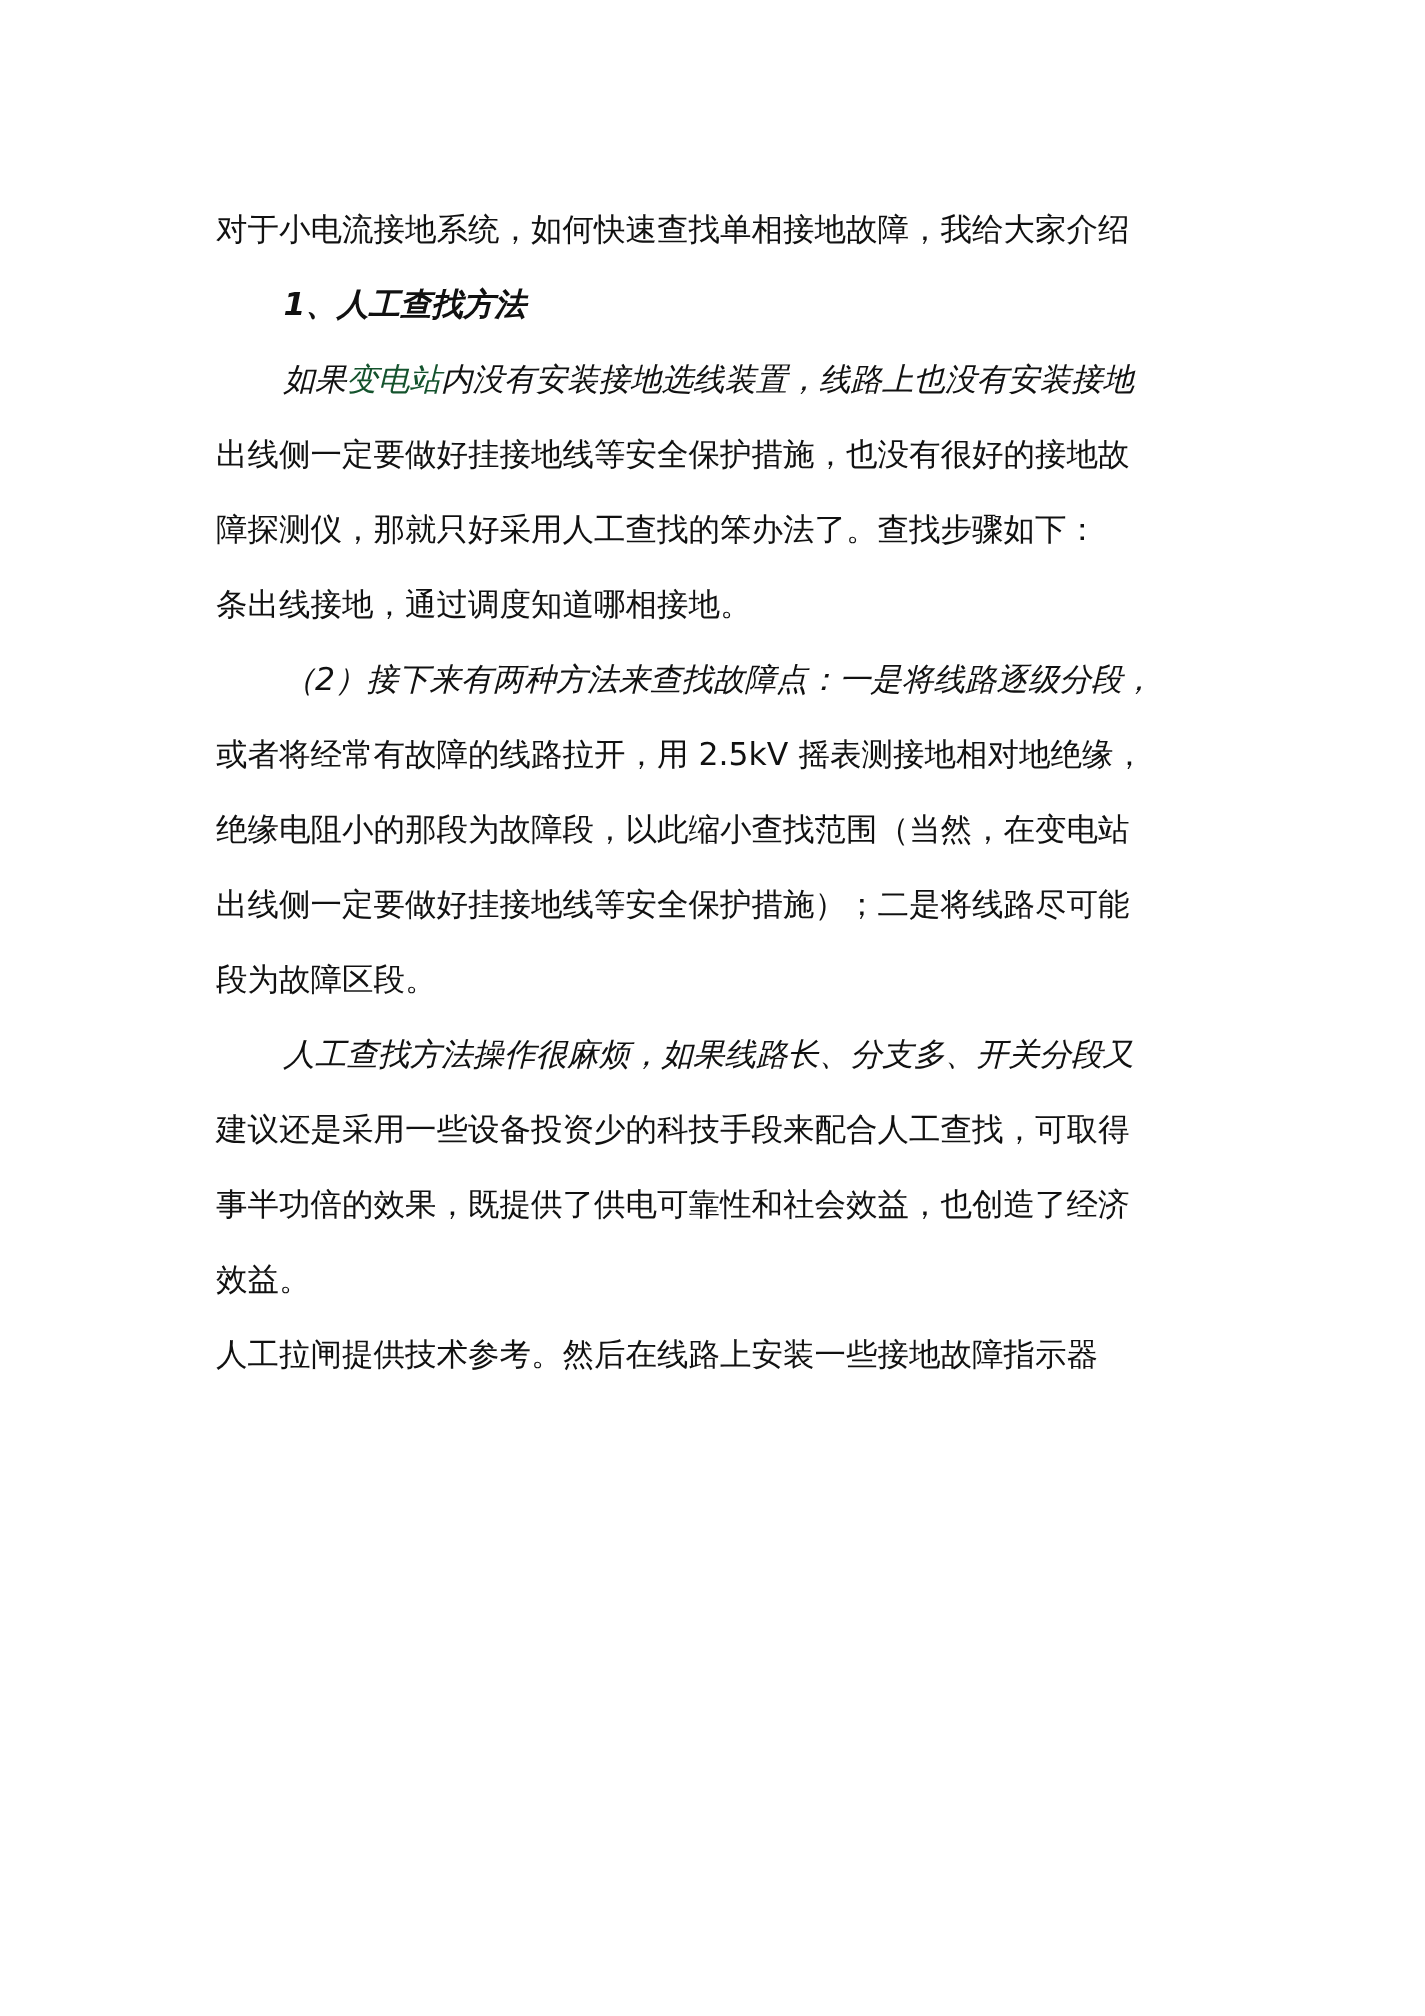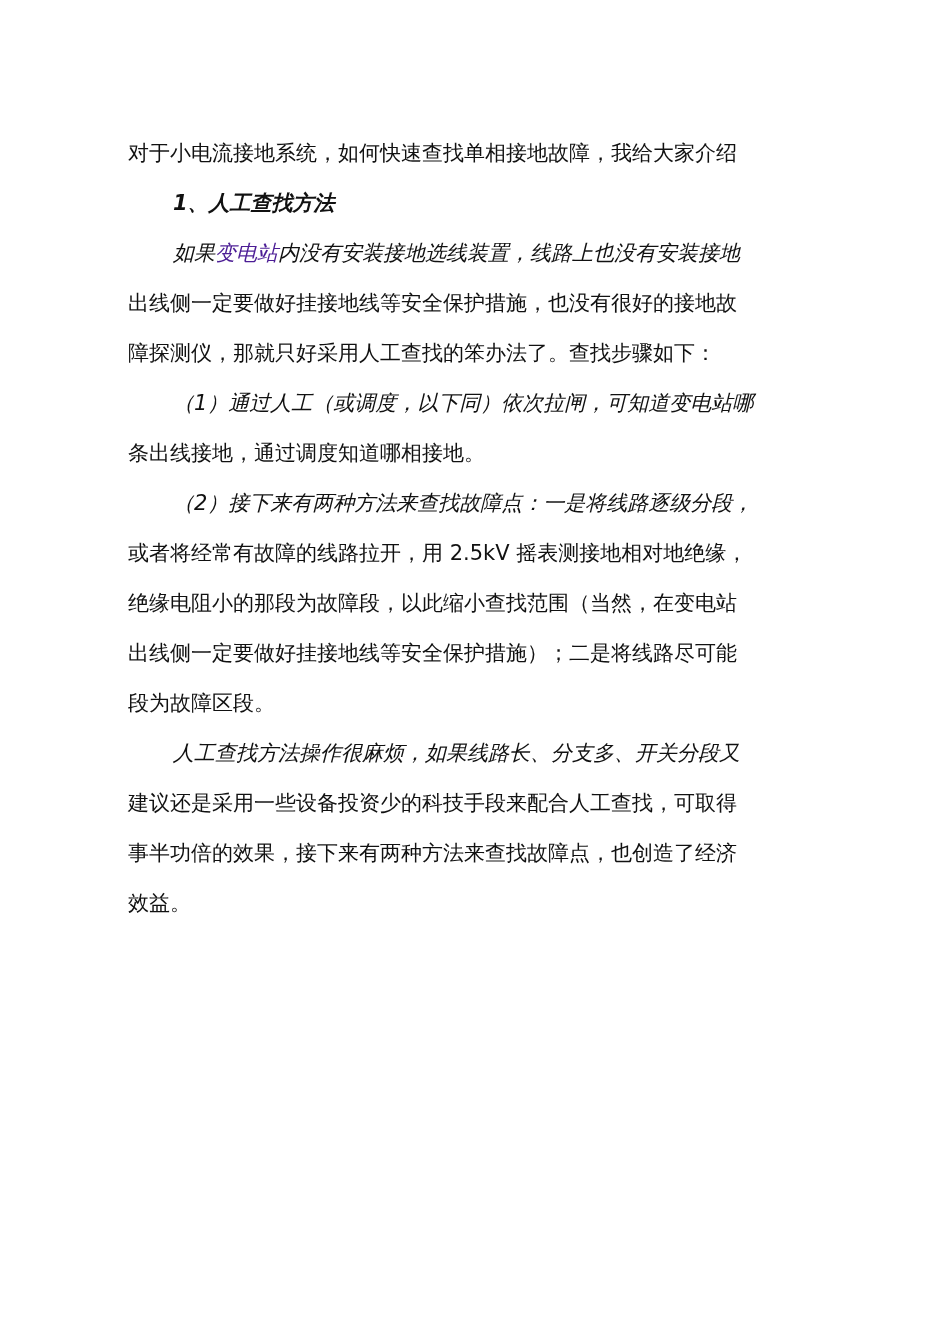--- a/index.html
+++ b/index.html
@@ -1,43 +1,43 @@
 <!DOCTYPE html>
 <html><head>
 <meta charset="utf-8">
 <style>
   html, body { margin: 0; padding: 0; background: #ffffff; }
   body { width: 950px; height: 1344px; position: relative; overflow: hidden;
          font-family: "DejaVu Sans", "Liberation Sans", sans-serif; color: #111; }
-  .page { position: absolute; left: 128px; top: 128px; width: 665px; }
+  .page { position: absolute; left: 144px; top: 128px; width: 665px; }
   .line { position: relative; height: 50px; line-height: 50px; font-size: 21px; white-space: nowrap; letter-spacing: 0px; }
   .indent { padding-left: 45px; font-style: italic; }
   .heading { font-weight: bold; }
-  .soft { color: #4c1d95; }
+  .soft { color: #14532d; }
 </style>
 </head>
 <body>
 
 <div class="page">
   <div class="line">对于小电流接地系统，如何快速查找单相接地故障，我给大家介绍</div>
 
   <div class="line indent heading">1、人工查找方法</div>
 
   <div class="line indent"><span>如果</span><span class="soft">变电站</span><span>内没有安装接地选线装置，线路上也没有安装接地</span></div>
   <div class="line">出线侧一定要做好挂接地线等安全保护措施，也没有很好的接地故</div>
   <div class="line">障探测仪，那就只好采用人工查找的笨办法了。查找步骤如下：</div>
 
-  <div class="line indent">（1）通过人工（或调度，以下同）依次拉闸，可知道变电站哪</div>
   <div class="line">条出线接地，通过调度知道哪相接地。</div>
 
   <div class="line indent">（2）接下来有两种方法来查找故障点：一是将线路逐级分段，</div>
   <div class="line">或者将经常有故障的线路拉开，用 2.5kV 摇表测接地相对地绝缘，</div>
   <div class="line">绝缘电阻小的那段为故障段，以此缩小查找范围（当然，在变电站</div>
   <div class="line">出线侧一定要做好挂接地线等安全保护措施）；二是将线路尽可能</div>
   <div class="line">段为故障区段。</div>
 
   <div class="line indent">人工查找方法操作很麻烦，如果线路长、分支多、开关分段又</div>
   <div class="line">建议还是采用一些设备投资少的科技手段来配合人工查找，可取得</div>
-  <div class="line">事半功倍的效果，接下来有两种方法来查找故障点，也创造了经济</div>
+  <div class="line">事半功倍的效果，既提供了供电可靠性和社会效益，也创造了经济</div>
   <div class="line">效益。</div>
 
 
+  <div class="line">人工拉闸提供技术参考。然后在线路上安装一些接地故障指示器</div>
 </div>
 
 </body></html>

